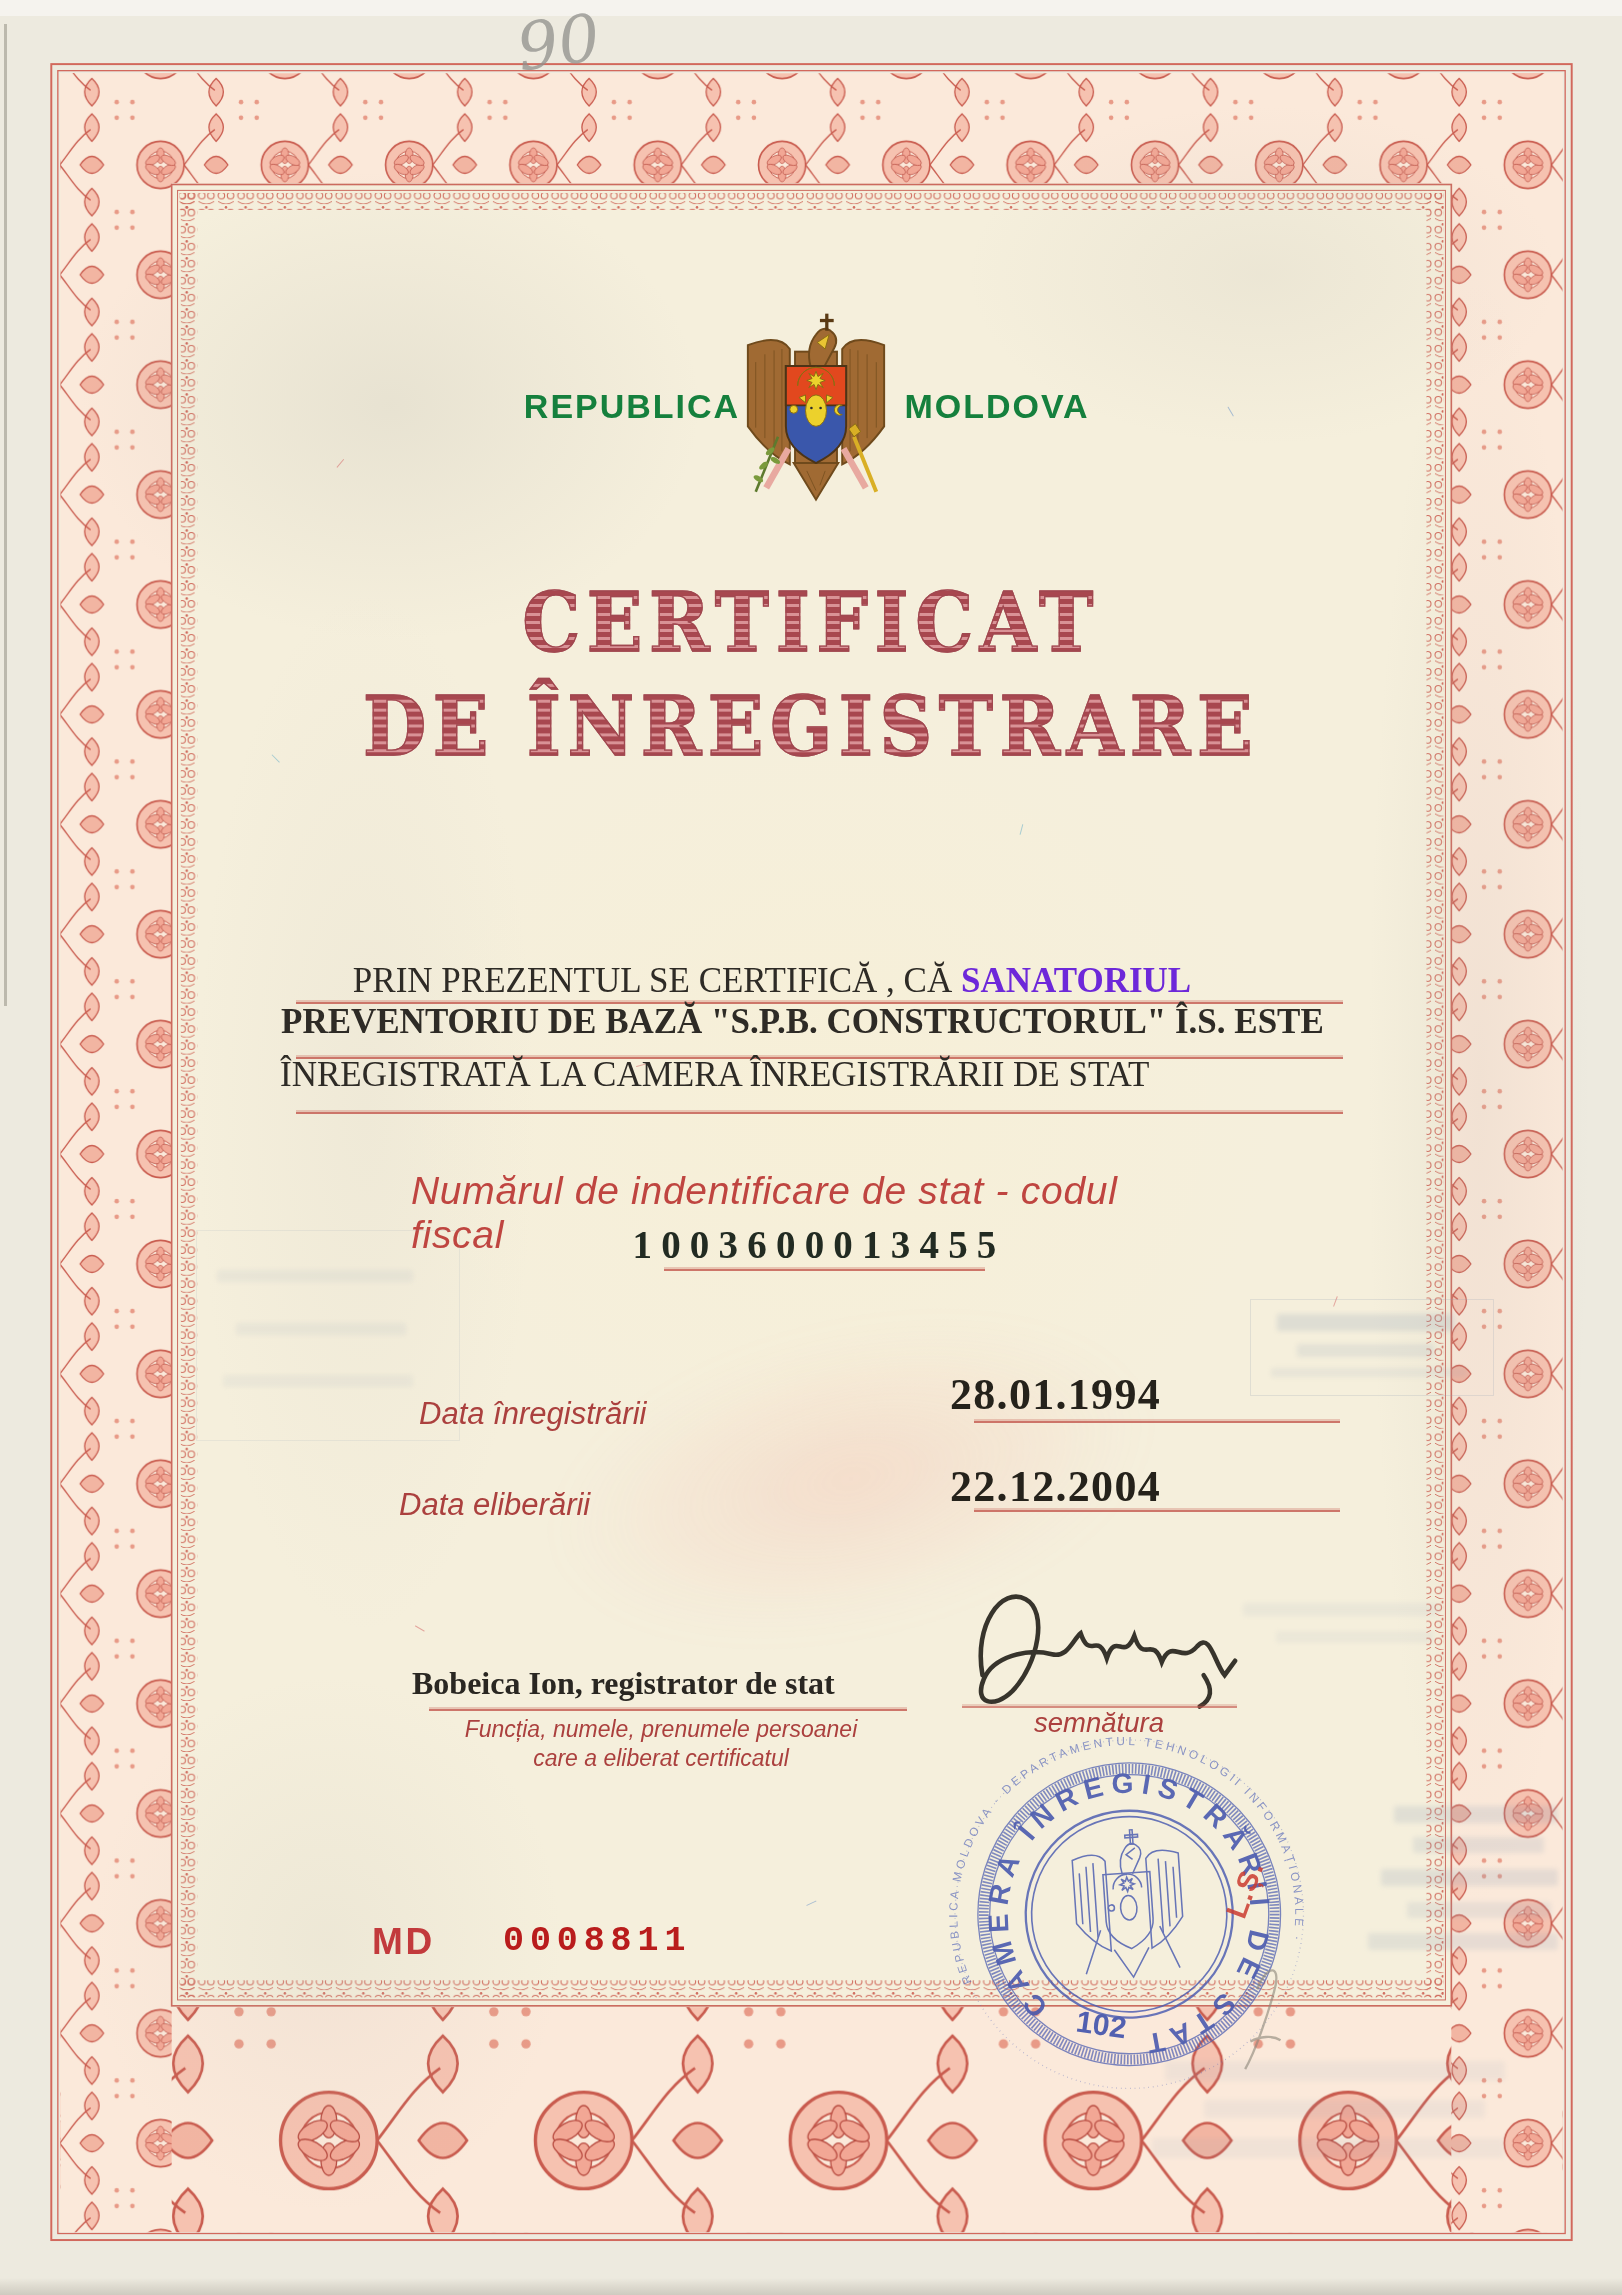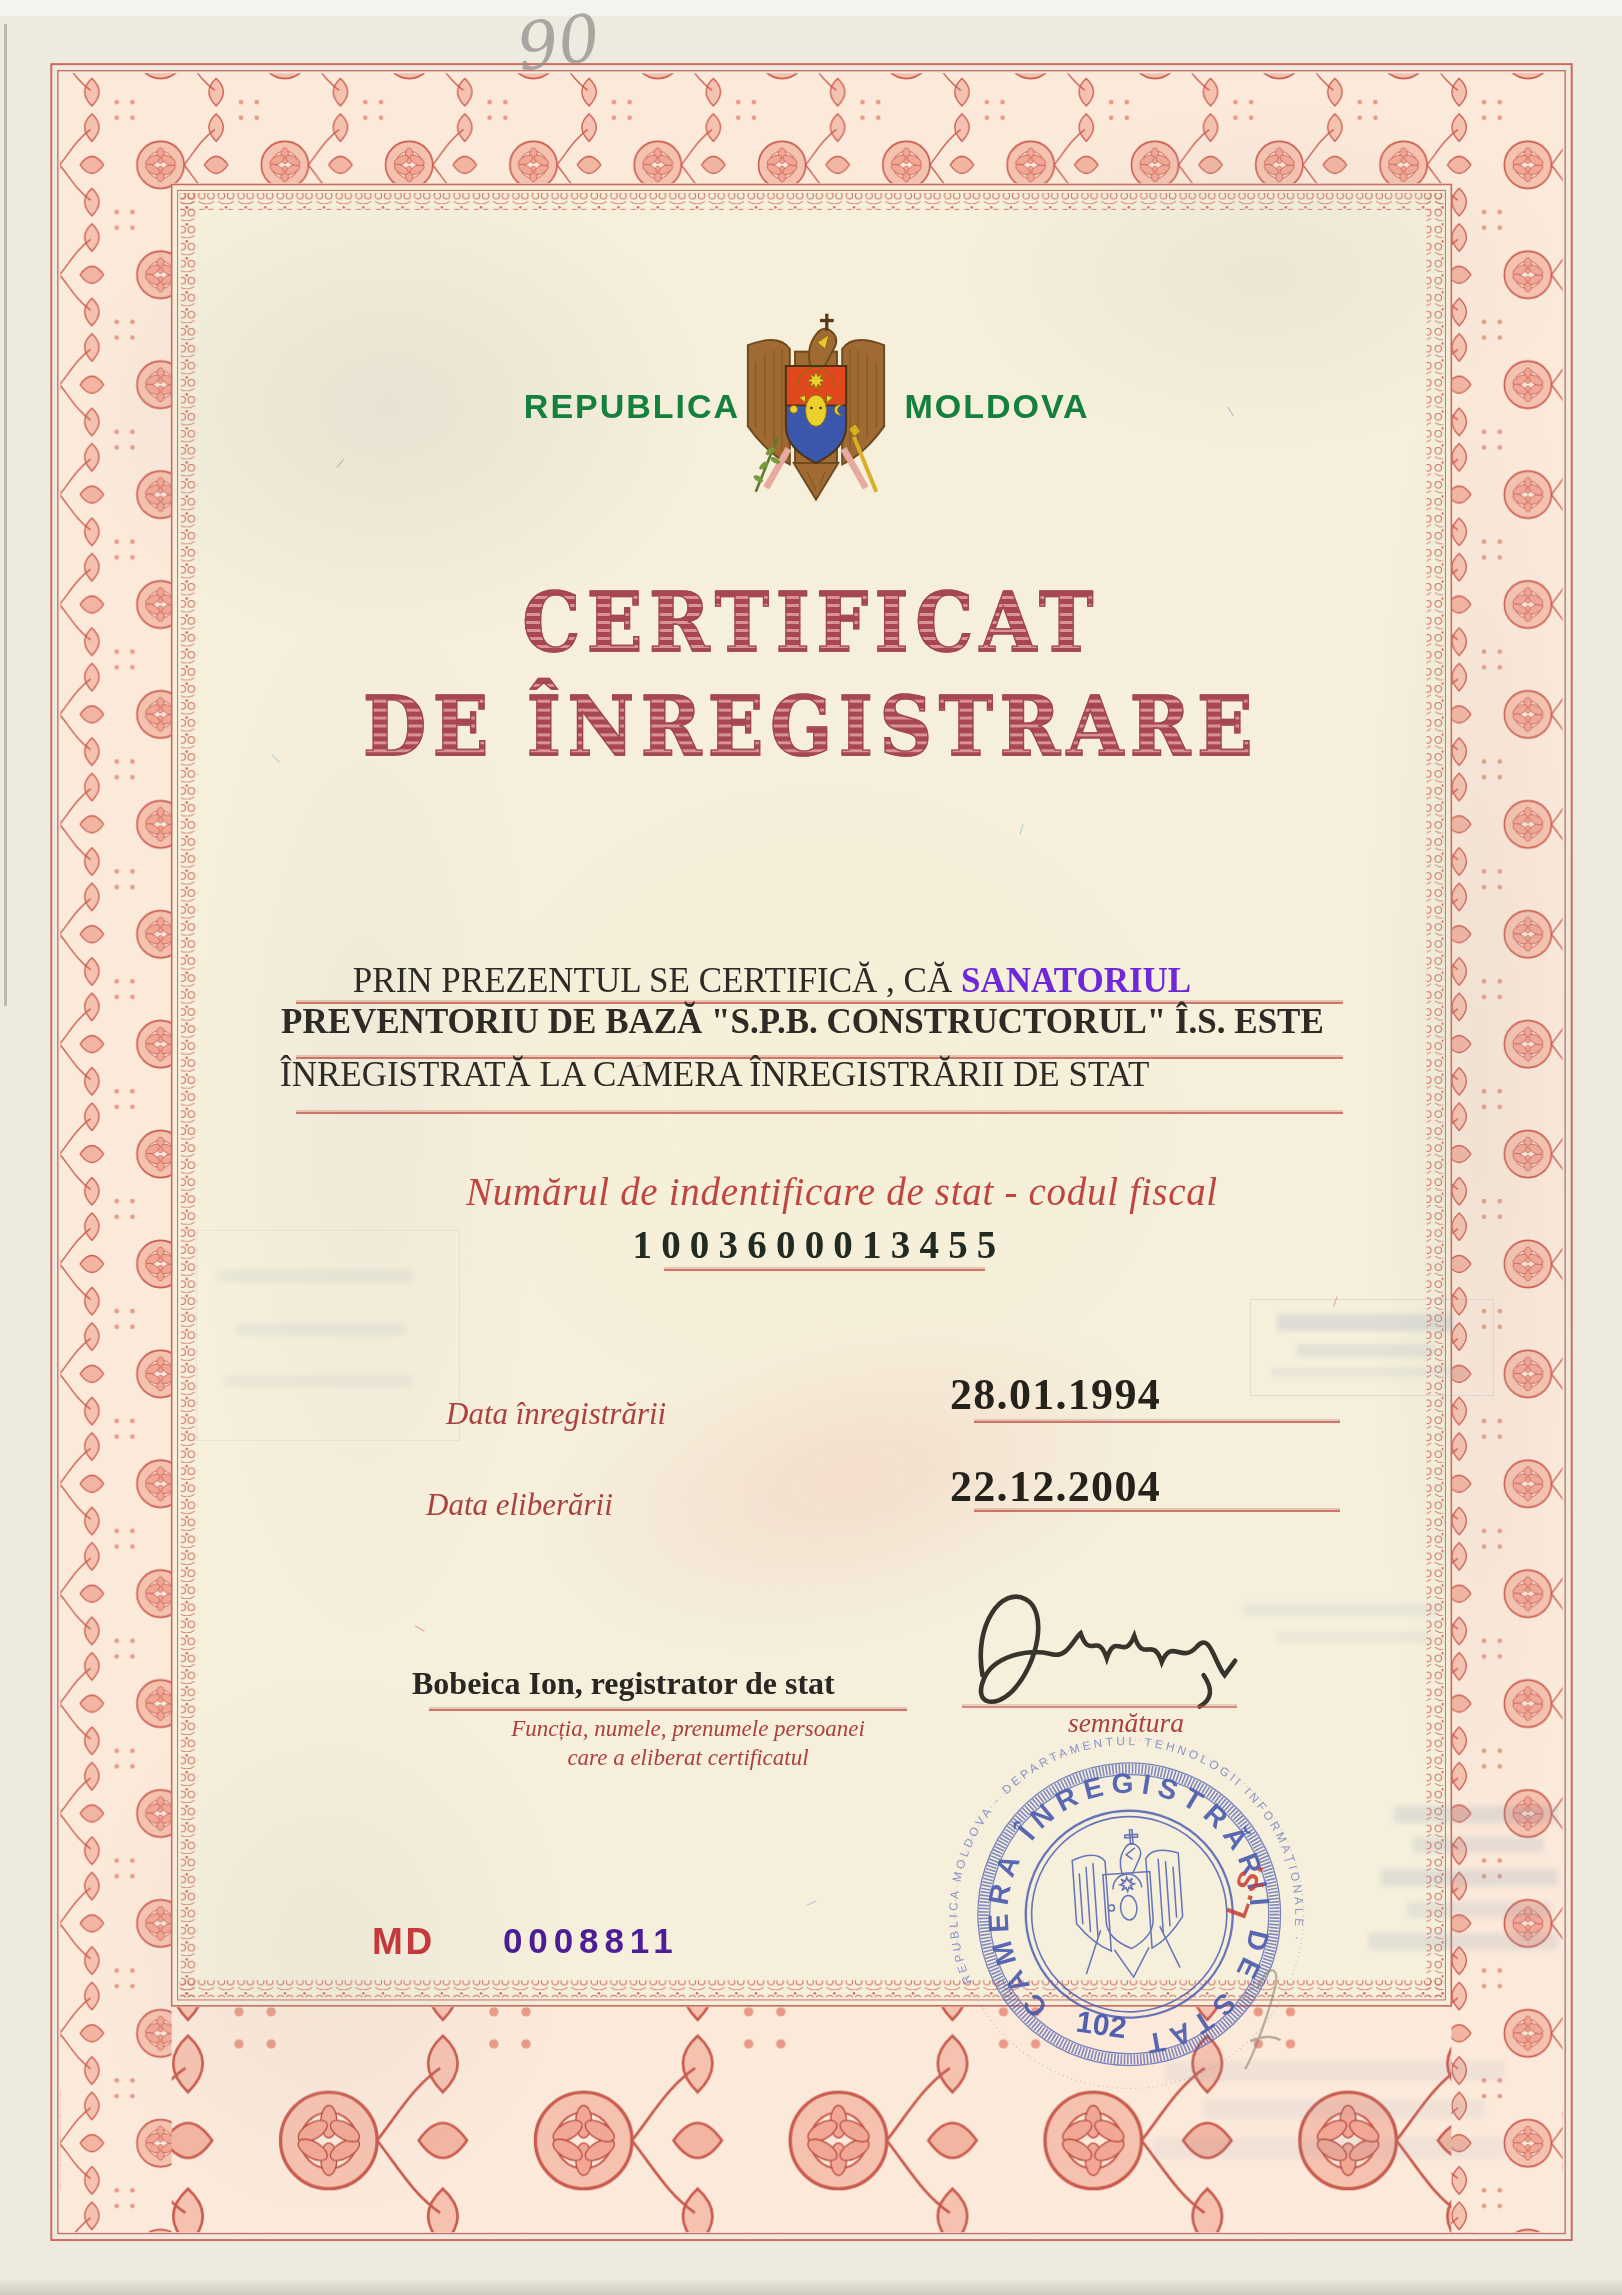--- a/index.html
+++ b/index.html
@@ -18,28 +18,28 @@
               text-shadow:0 0 1.3px #e7b8b6;}
   @supports (-webkit-background-clip:text){
     .cert-title{background:repeating-linear-gradient(0deg,#a8474f 0 4.6px,#d99296 4.6px 7.2px);
                 -webkit-background-clip:text;background-clip:text;
                 -webkit-text-fill-color:transparent;
                 -webkit-text-stroke:1.3px #a04850;text-shadow:none;}
   }
   .body-line{font-size:35px;color:#2e2b26;white-space:nowrap;}
   .body-line b{color:#6d28d9;}
   .red-rule{height:2px;background:#c4584e;opacity:.8;box-shadow:0 -2px 0 rgba(196,88,78,.35);}
-  .red-label{font-family:Liberation Serif, serif;font-style:italic;color:#ab403e;margin-left:27px;}
+  .red-label{font-family:Liberation Sans, sans-serif;font-style:italic;color:#ab403e;}
   .fiscal-label{font-size:39px;color:#bf4540;letter-spacing:0.7px;}
   .fiscal-value{font-size:39px;font-weight:bold;color:#222b22;letter-spacing:9.2px;}
   .date-value{font-size:44px;font-weight:bold;color:#25221b;letter-spacing:1.3px;}
   .registrar{font-size:32px;font-weight:bold;color:#2a2722;}
   .fine{font-size:23px;}
   .serial-md{font-family:"Liberation Sans",sans-serif;font-weight:bold;font-size:37px;color:#c23a3c;letter-spacing:2.6px;}
-  .serial-no{font-family:Liberation Sans, sans-serif;font-weight:bold;font-size:35px;color:#4c1d95;letter-spacing:5.9px;}
+  .serial-no{font-family:Liberation Mono, monospace;font-weight:bold;font-size:35px;color:#b91c1c;letter-spacing:5.9px;}
   .handwritten{font-family:"DejaVu Serif",serif;font-style:italic;font-size:65px;color:#90908c;
                opacity:.75;transform:rotate(-8deg);}
   .ghost-bar{position:absolute;background:#8fa0b5;opacity:.16;filter:blur(2.6px);border-radius:2.6px;}
   .ghost-box{position:absolute;border:1.3px solid rgba(145,158,178,.22);filter:blur(0.7px);}
   .mottle{position:absolute;border-radius:50%;pointer-events:none;}
   .fiber{position:absolute;width:1.3px;height:10.5px;opacity:.55;border-radius:1.3px;}
 </style>
 </head>
 <body>
 

